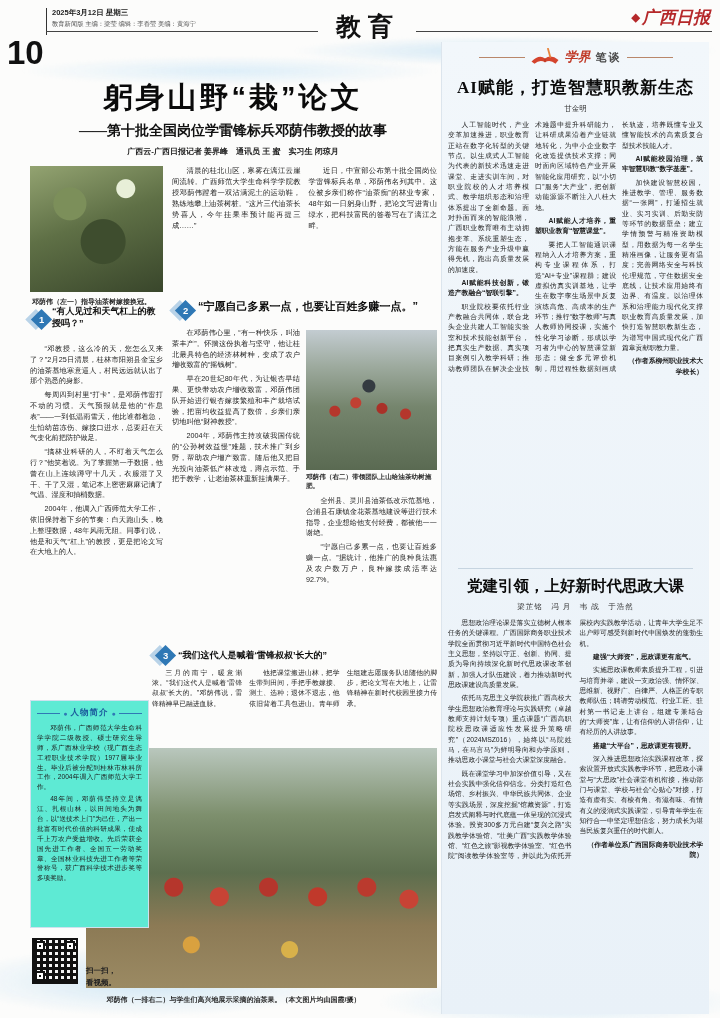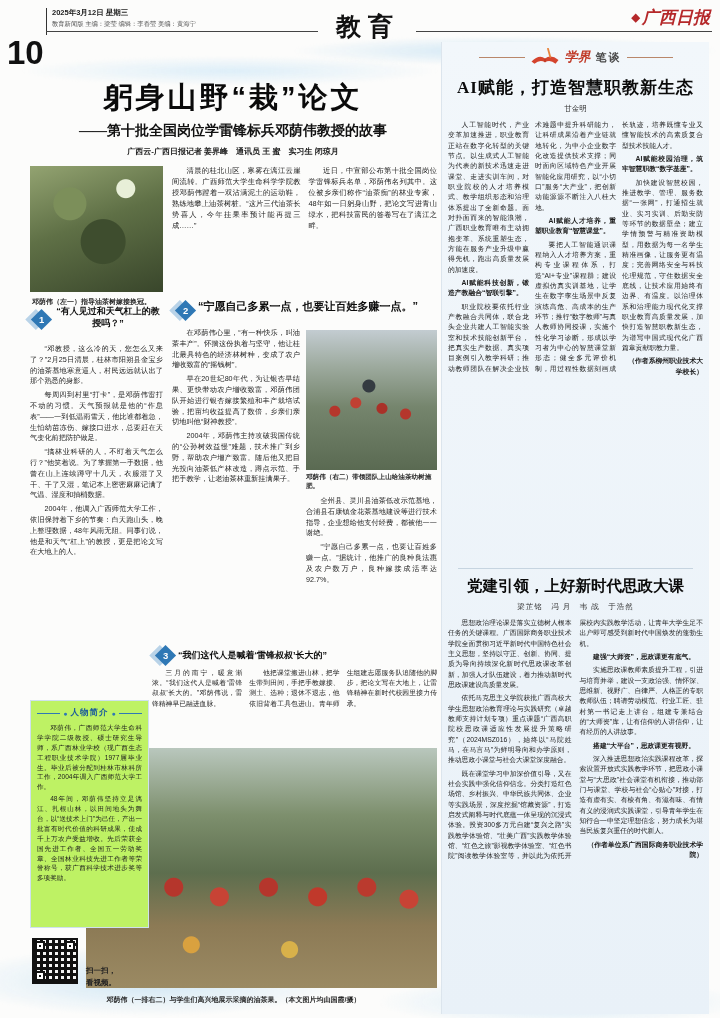--- a/index.html
+++ b/index.html
@@ -23,21 +23,21 @@
   .body-txt{text-align:justify;color:#1c1c1c;}
   .body-txt p{margin:0 0 3px;text-indent:2em;}
   .body-txt p.b{font-weight:bold;}
   .body-txt p.r{text-align:right;text-indent:0;}
   .cap{font-size:7px;font-weight:bold;color:#2a2a2a;line-height:1.35;}
   .dmk{width:15px;height:15px;background:#2f78b5;transform:rotate(45deg);box-shadow:-4px 4px 0 #b9d3e8;display:flex;align-items:center;justify-content:center;}
   .dmk span{transform:rotate(-45deg);color:#fff;font-size:9.5px;font-weight:bold;}
   .sec-head{font-weight:900;color:#0d0d0d;}
   .ph{overflow:hidden;background:#9aa58a;}
   
-  .profile{background:#bef264;border:1px solid #cfe1ee;box-sizing:border-box;padding:6px 6px 4px;}
+  .profile{background:#5eead4;border:1px solid #cfe1ee;box-sizing:border-box;padding:6px 6px 4px;}
   .profile-hd{display:flex;align-items:center;justify-content:center;gap:3px;margin-bottom:4px;}
   .profile-hd .ln{height:1px;background:#2f78b5;flex:1;}
   .profile-hd .dot{color:#2f78b5;font-size:7px;} 
   .profile-hd .txt{color:#1a5a9c;font-size:8.5px;font-weight:bold;letter-spacing:1px;}
   .profile-body{font-size:6.6px;line-height:1.5;}
   .profile-body p{text-indent:2em;margin:0 0 2px;}
   
   .qr{background:
       repeating-linear-gradient(0deg,#111 0 3px,transparent 3px 6px),
       repeating-linear-gradient(90deg,#111 0 3px,#f5f5f5 3px 6px);
@@ -90,21 +90,21 @@
       linear-gradient(160deg,#93a371 0%,#5f7046 45%,#39462b 100%);"></div>
   <div class="abs body-txt" style="left:172px;top:166px;width:265px;height:128px;column-count:2;column-gap:8px;font-size:7.3px;line-height:1.5;overflow:hidden;">
       <p>清晨的桂北山区，寒雾在漓江云崖间流转。广西师范大学生命科学学院教授邓荫伟蹬着一双沾满泥土的运动鞋，熟练地攀上油茶树桩。“这片三代油茶长势喜人，今年挂果率预计能再提三成……”</p>
       <p>近日，中宣部公布第十批全国岗位学雷锋标兵名单，邓荫伟名列其中。这位被乡亲们称作“油茶痴”的林业专家，48年如一日躬身山野，把论文写进青山绿水，把科技富民的答卷写在了漓江之畔。</p>
     </div>
   <div class="abs cap" style="left:32px;top:297px;width:250px;">邓荫伟（左一）指导油茶树嫁接换冠。</div>
 
   <div class="abs dmk" style="left:34px;top:312px;">
       <span>1</span>
     </div>
-  <div class="abs sec-head" style="left:52px;top:305px;width:112px;font-size:9px;line-height:1.35;text-align:center;">“有人见过和天气杠上的教授吗？”</div>
+  <div class="abs sec-head" style="left:52px;top:305px;width:112px;font-size:9px;line-height:1.35;">“有人见过和天气杠上的教授吗？”</div>
   <div class="abs body-txt" style="left:30px;top:344px;width:133px;height:350px;font-size:7.2px;line-height:1.5;overflow:hidden;">
       <p>“邓教授，这么冷的天，您怎么又来了？”2月25日清晨，桂林市阳朔县金宝乡的油茶基地寒意逼人，村民远远就认出了那个熟悉的身影。</p>
       <p>每周四到村里“打卡”，是邓荫伟雷打不动的习惯。天气预报就是他的“作息表”——一到低温雨雪天，他比谁都着急，生怕幼苗冻伤、嫁接口进水，总要赶在天气变化前把防护做足。</p>
       <p>“搞林业科研的人，不盯着天气怎么行？”他笑着说。为了掌握第一手数据，他曾在山上连续蹲守十几天，衣服湿了又干、干了又湿，笔记本上密密麻麻记满了气温、湿度和抽梢数据。</p>
       <p>2004年，他调入广西师范大学工作，依旧保持着下乡的节奏：白天跑山头，晚上整理数据，48年风雨无阻。同事们说，他是和天气“杠上”的教授，更是把论文写在大地上的人。</p>
     </div>
 
   <div class="abs dmk" style="left:178px;top:303px;">
       <span>2</span>
     </div>

